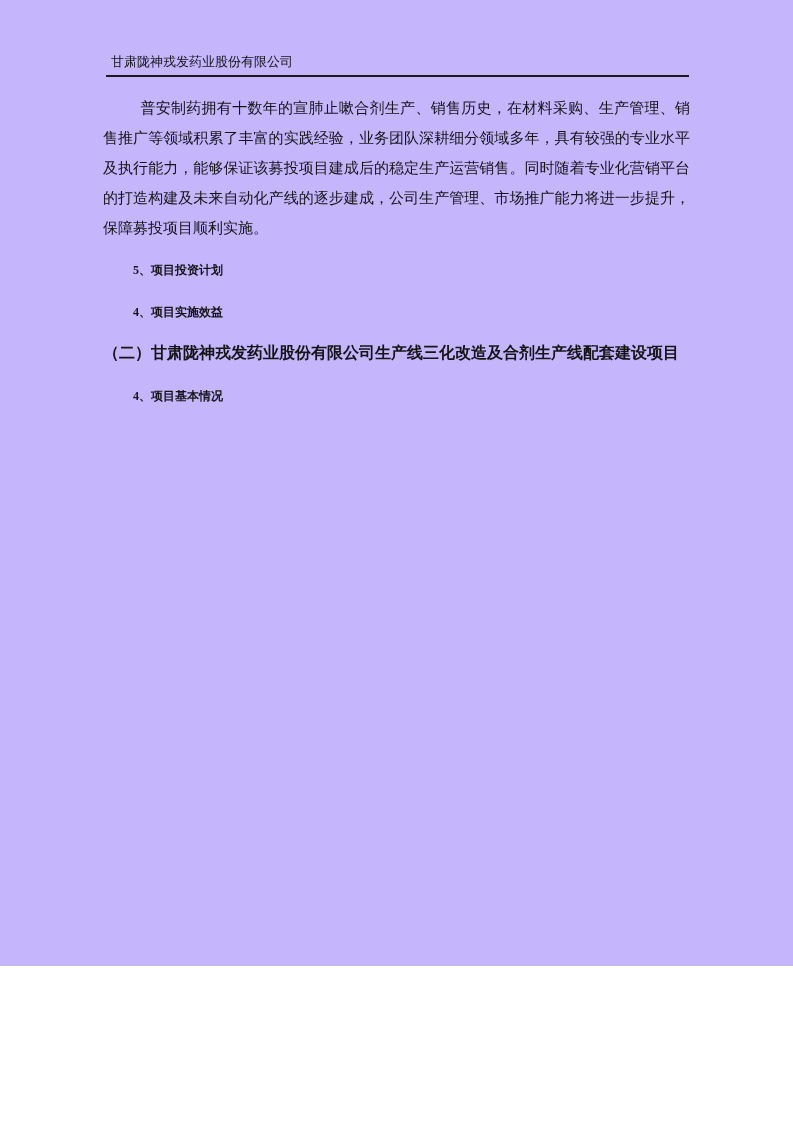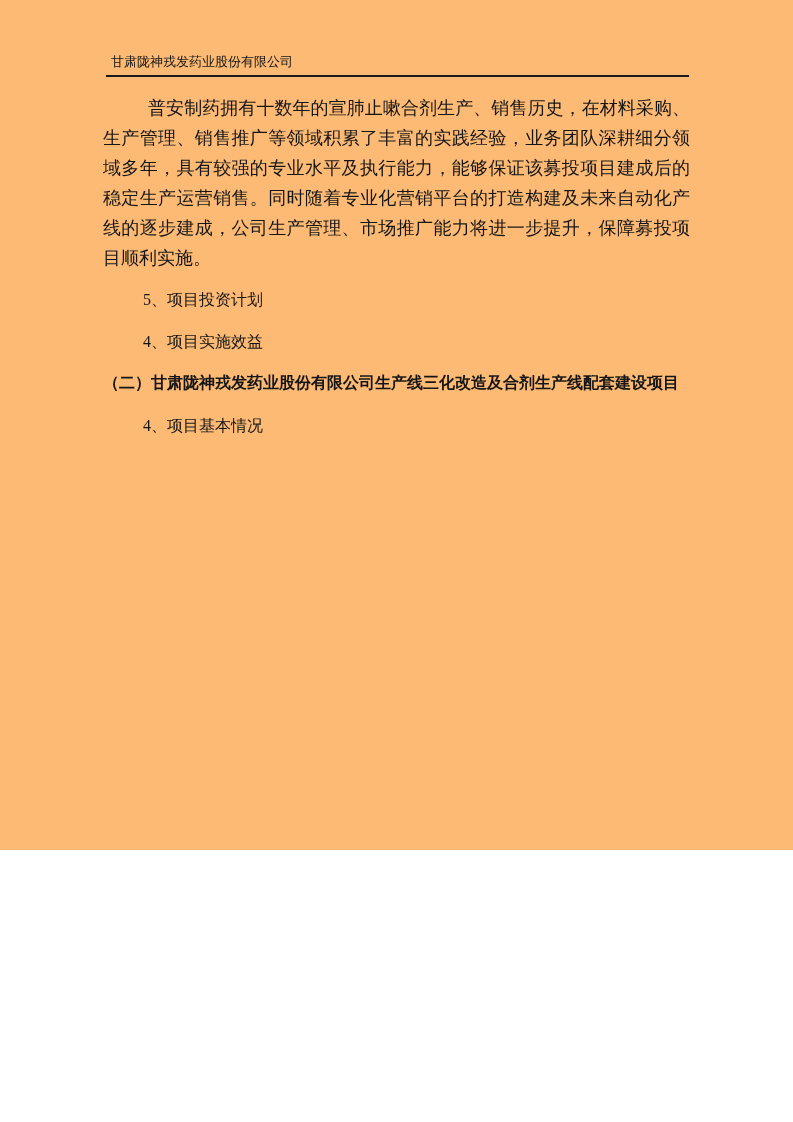--- a/index.html
+++ b/index.html
@@ -3,22 +3,22 @@
 <meta charset="utf-8">
 <style>
   html, body {
     margin: 0;
     padding: 0;
     background: #ffffff;
   }
   .page {
     position: relative;
     width: 793px;
-    height: 850px;
-    background: #fdba74;
+    height: 966px;
+    background: #c4b5fd;
     font-family: "Liberation Serif", "DejaVu Serif", serif;
     color: #151515;
     overflow: hidden;
   }
   
   .doc-header {
     position: absolute;
     top: 54px;
     left: 106px;
     right: 104px;
@@ -35,31 +35,31 @@
   }
   
   .doc-body {
     position: absolute;
     top: 93px;
     left: 103px;
     width: 587px;
   }
   .para {
     margin: 0;
-    font-size: 18px;
+    font-size: 15px;
     line-height: 30px;
     text-align: justify;
     text-indent: 2.5em;
     word-break: break-all;
   }
   .h-num {
     margin: 12px 0 10px 0;
-    font-size: 16px;
+    font-size: 12px;
     line-height: 30px;
-    font-weight: normal;
+    font-weight: bold;
     text-indent: 2.5em;
   }
   .h-section {
     margin: 8px 0 10px 0;
     font-size: 16px;
     line-height: 32px;
     font-weight: bold;
     text-align: justify;
     text-indent: 0;
     word-break: break-all;

